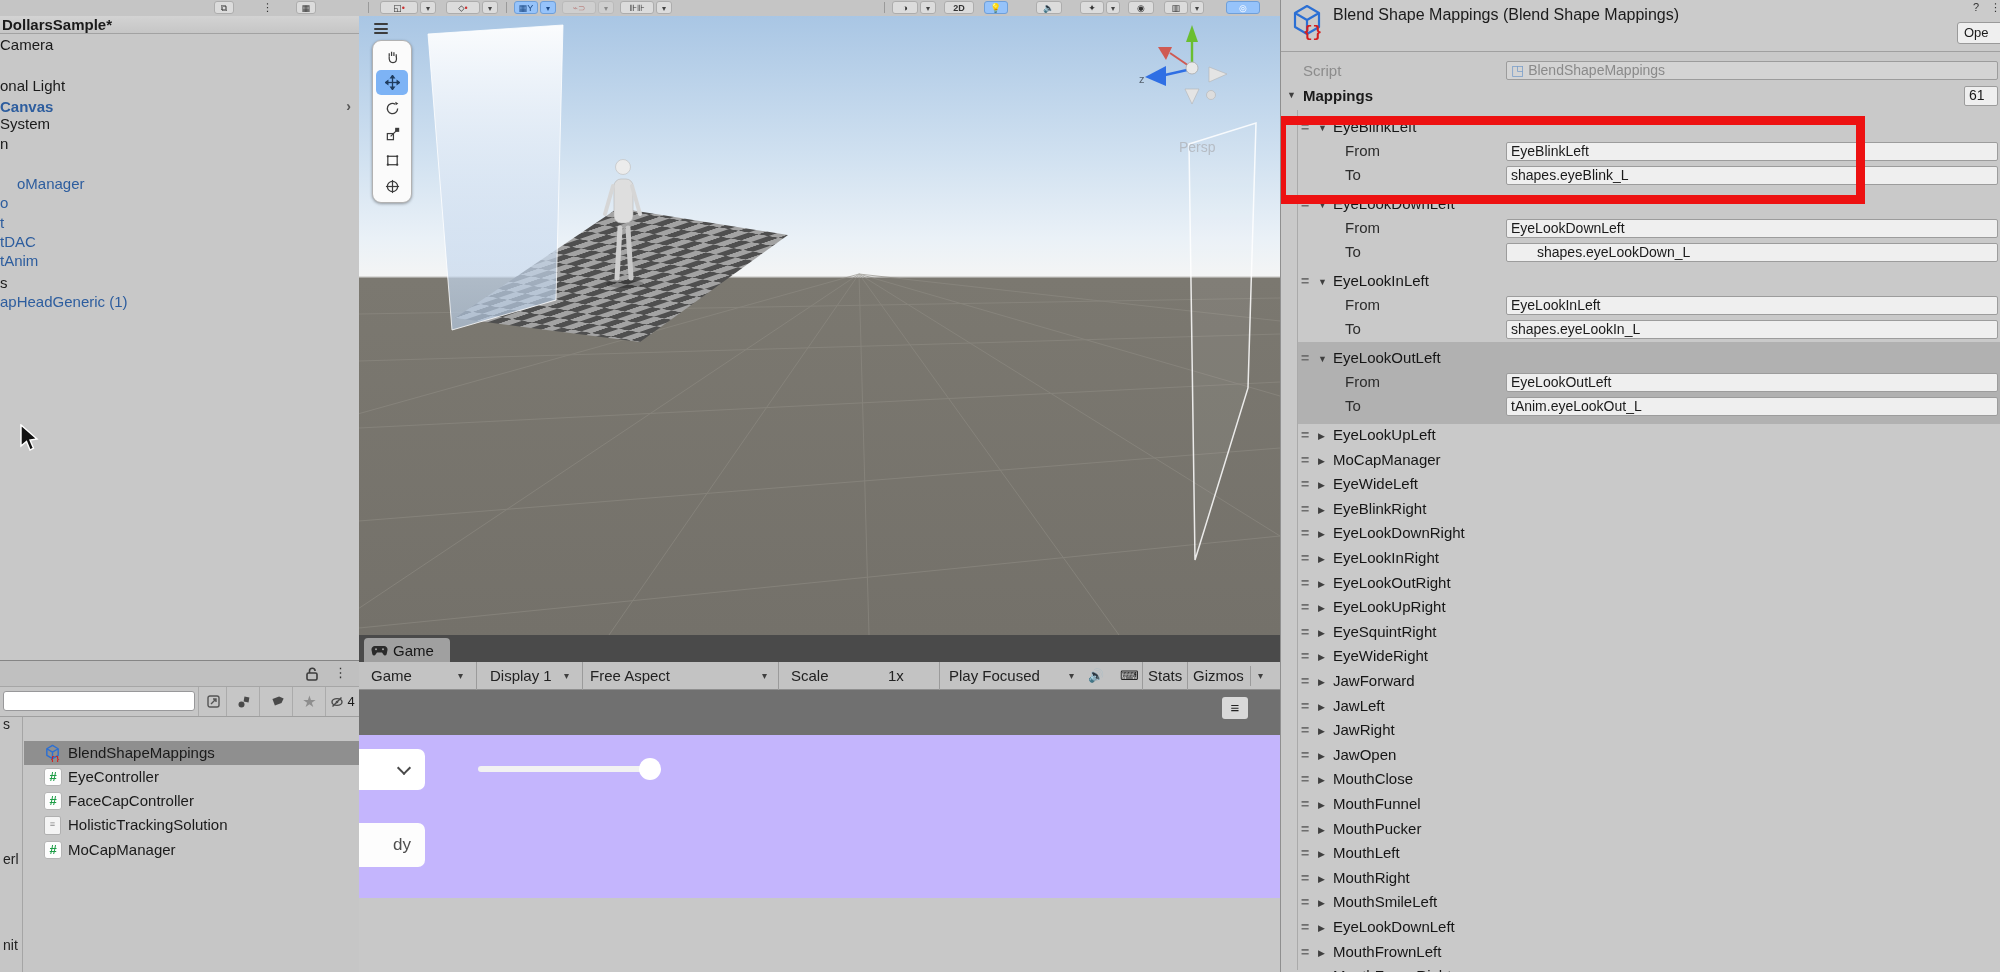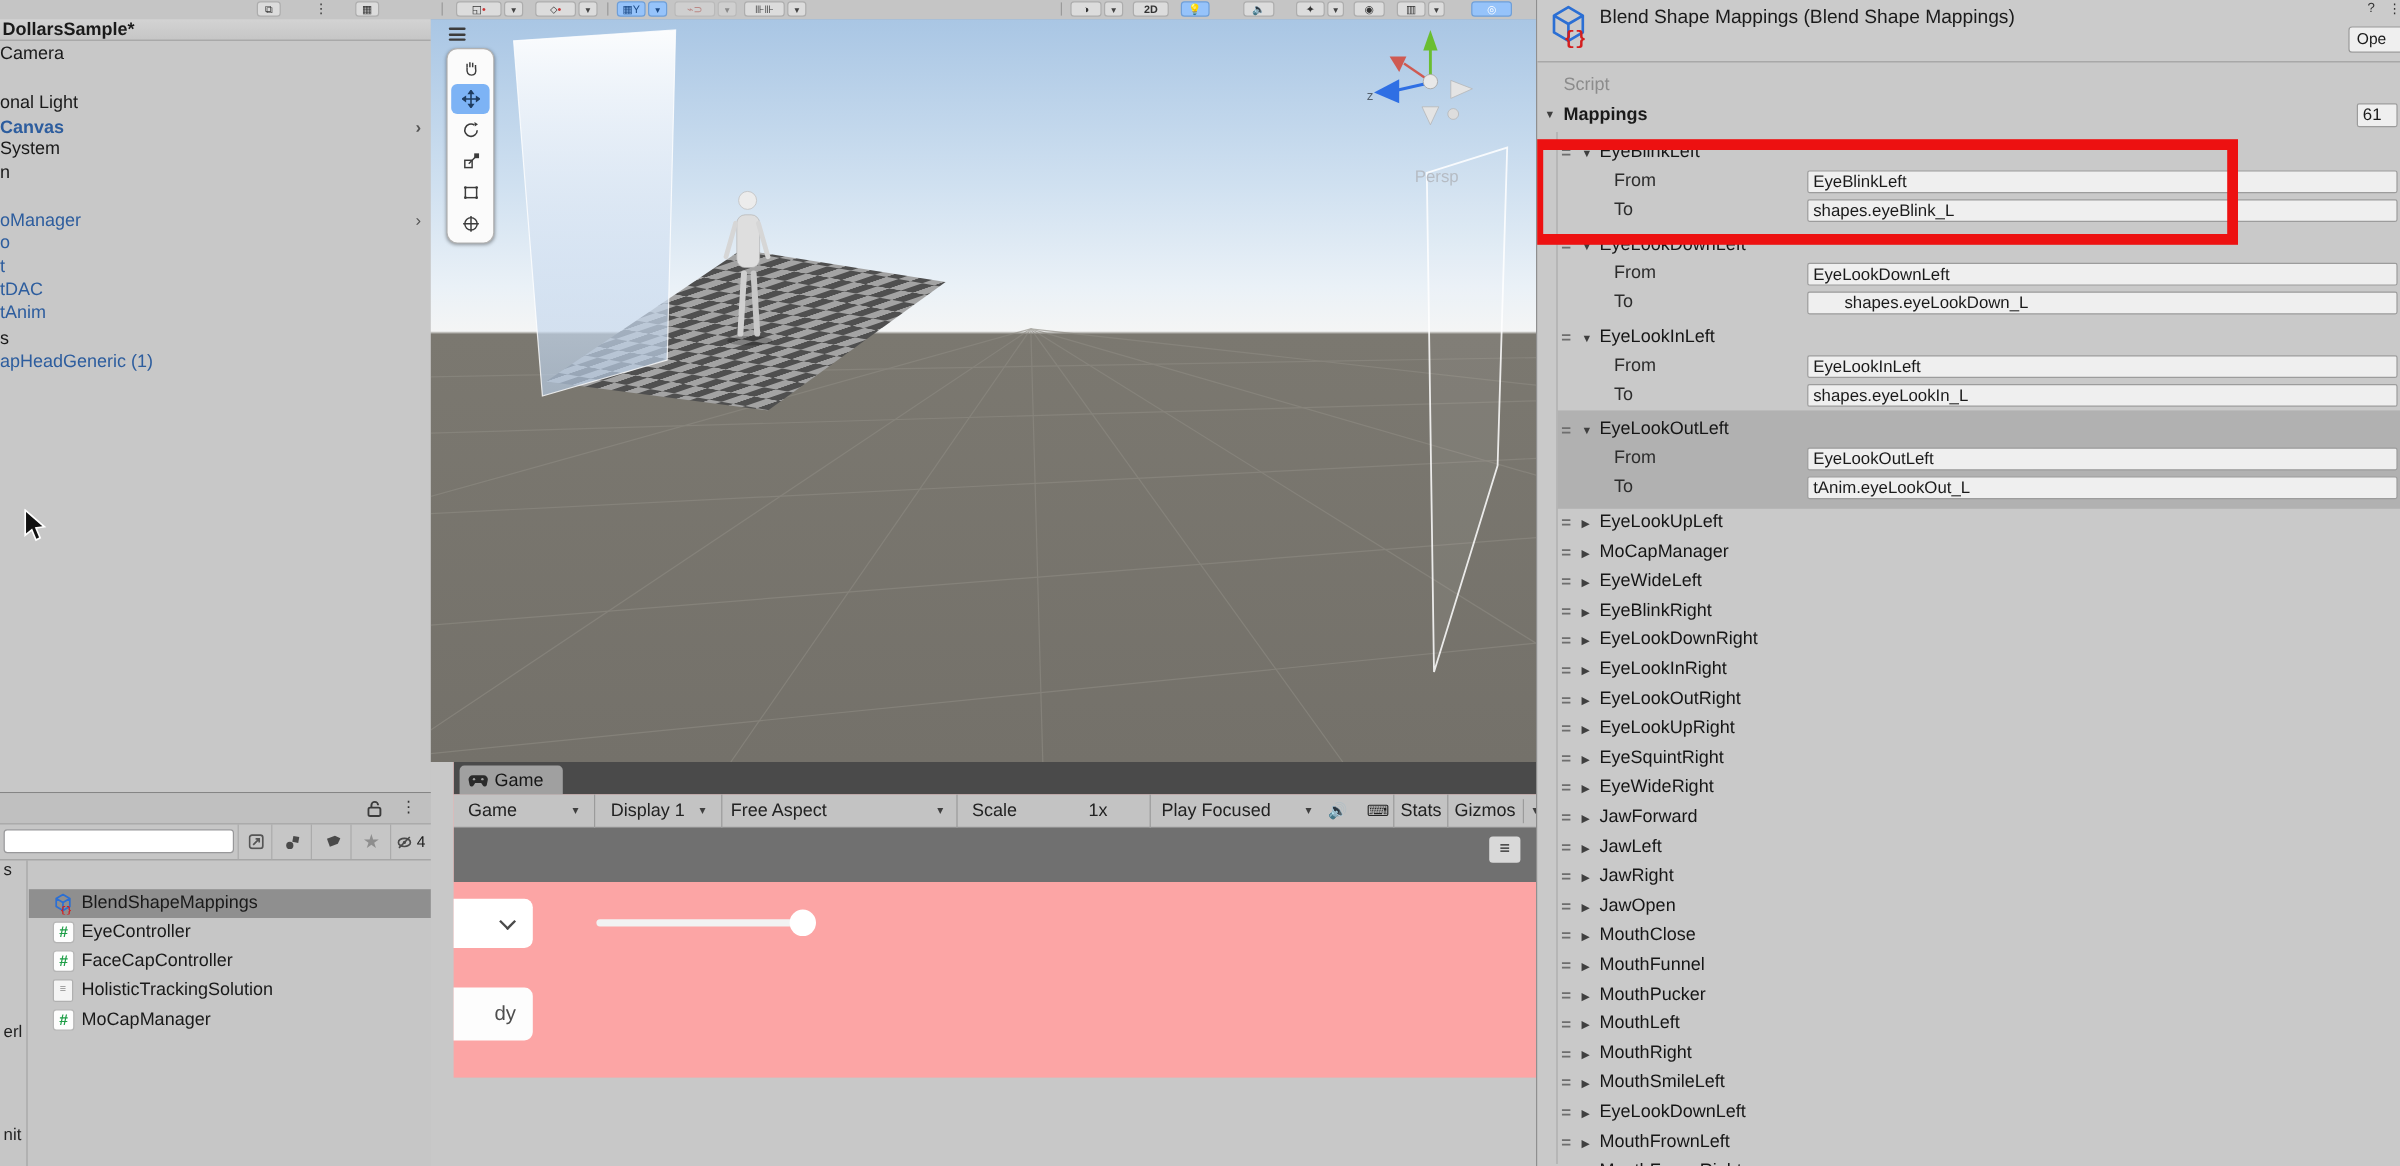--- a/index.html
+++ b/index.html
@@ -42,21 +42,21 @@
   
   #scene{position:absolute;left:359px;top:16px;width:921px;height:619px;overflow:hidden;
          background:linear-gradient(180deg,#a9c6e4 0%,#cfe0f0 22%,#eaf1f7 36%,#f4f5f5 42%,#7b7870 42.4%,#74716a 100%)}
   #palette{position:absolute;left:13px;top:24px;width:38px;background:#fbfbfb;border:1px solid #b2b2b2;border-radius:9px;
            padding:3px 0;box-shadow:0 1px 3px rgba(0,0,0,.35);display:flex;flex-direction:column;align-items:center;gap:1px}
   .ptool{width:32px;height:25px;border-radius:5px;display:flex;align-items:center;justify-content:center;color:#3c3c3c}
   .ptool.active{background:#7db3f5}
   #scene-burger{position:absolute;left:15px;top:7px;width:14px;height:11px;display:flex;flex-direction:column;justify-content:space-between}
   #scene-burger div{height:2px;background:#3c3c3c;border-radius:1px}
   
-  #game{position:absolute;left:378px;top:635px;width:921px;height:263px;background:#fca5a5;overflow:hidden}
+  #game{position:absolute;left:359px;top:635px;width:921px;height:263px;background:#c4b5fd;overflow:hidden}
   #game-tabbar{position:absolute;left:0;top:0;width:100%;height:27px;background:#4a4a4a}
   #game-tab{position:absolute;left:5px;top:3px;width:86px;height:24px;background:#a0a0a0;border-radius:4px 4px 0 0;
             display:flex;align-items:center;gap:5px;padding-left:7px;font-size:15px;color:#161616;box-sizing:border-box}
   #game-ctrl{position:absolute;left:0;top:27px;width:100%;height:28px;background:#c3c3c3;border-bottom:1px solid #8f8f8f;
              font-size:15px;color:#222;box-sizing:border-box}
   .gc{position:absolute;top:0;height:28px;line-height:28px;white-space:nowrap}
   .gsep{position:absolute;top:0;width:1px;height:28px;background:#9b9b9b}
   .garr{font-size:10px;color:#3f3f3f}
   #gstrip{position:absolute;left:0;top:55px;width:100%;height:45px;background:#707070}
   #gburger{position:absolute;left:863px;top:62px;width:26px;height:22px;background:#d9d9d9;border-radius:3px;
@@ -131,21 +131,21 @@
 <div id="hierarchy">
   <div id="hier-title">DollarsSample*</div>
   <div id="hier-rows">
       <div class="hrow" style="top: 19px;">Camera</div>
       <div class="hrow" style="top: 39px;"></div>
       <div class="hrow" style="top: 60px;">onal Light</div>
       <div class="hrow blue" style="top: 81px; font-weight: bold;">Canvas<div class="hexp">›</div></div>
       <div class="hrow" style="top: 98px;">System</div>
       <div class="hrow" style="top: 118px;">n</div>
       <div class="hrow" style="top: 138px;"></div>
-      <div class="hrow blue" style="top: 158px;">oManager<div class="hexp">›</div></div>
+      <div class="hrow blue" style="top: 158px; margin-left: 17px;">oManager<div class="hexp">›</div></div>
       <div class="hrow blue" style="top: 177px;">o</div>
       <div class="hrow blue" style="top: 197px;">t</div>
       <div class="hrow blue" style="top: 216px;">tDAC</div>
       <div class="hrow blue" style="top: 235px;">tAnim</div>
       <div class="hrow" style="top: 257px;">s</div>
       <div class="hrow blue" style="top: 276px;">apHeadGeneric (1)</div>
     </div>
 </div>
 
 <svg id="cursor" width="22" height="30" viewBox="0 0 22 30">
@@ -406,20 +406,23 @@
       <path d="M6 10 L18 3 L30 10 L30 24 L18 31 L6 24 Z M6 10 L18 17 L30 10 M18 17 L18 31" fill="none" stroke="#2b6fd4" stroke-width="2.2" stroke-linejoin="round"></path>
       <text x="14" y="34" font-size="16" font-weight="bold" fill="#d41e1e" font-family="Liberation Mono, monospace">{}</text>
     </svg>
     <div id="insp-title">Blend Shape Mappings (Blend Shape Mappings)</div>
     <div id="insp-qmark">?</div>
     <div id="insp-kebab">⋮</div>
     <div id="insp-open">Ope</div>
   </div>
 
   <div class="ilabel" style="left:22px;top:62px;color:#8c8c8c">Script</div>
+  <div class="ifield disabled" style="top:61px">
+    <span style="color:#7a9ec9">◳ </span><span>BlendShapeMappings</span>
+  </div>
 
   <span style="position:absolute;left:6px;top:90px;font-size:9px;color:#3f3f3f">▼</span>
   <div class="ilabel" style="left:22px;top:87px;font-weight:bold">Mappings</div>
   <div class="ifield" style="left:683px;width:34px;top:86px;height:20px">61</div>
 
   <div id="map-line"></div>
   <div id="map-rows">
       <div class="mhead" style="top: 116px;">
         <div class="mhandle">=</div>
         <div class="marrow" style="top: 1px;">▼</div>

